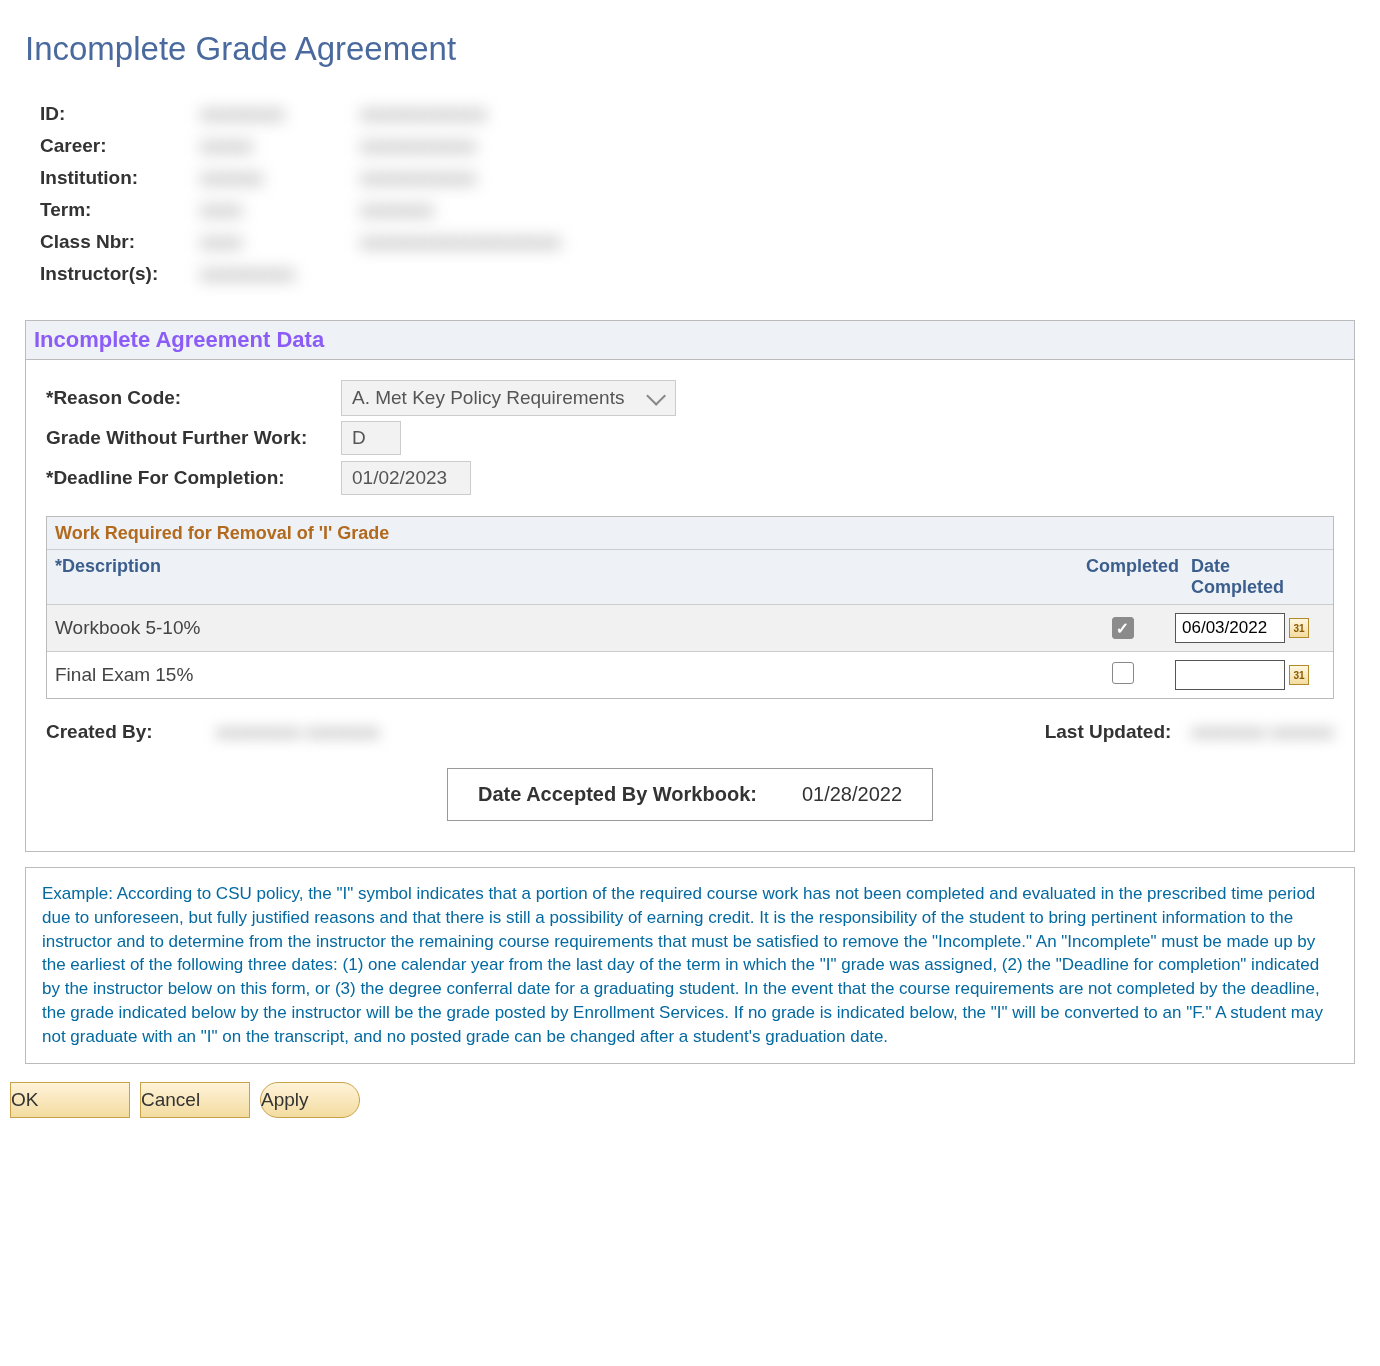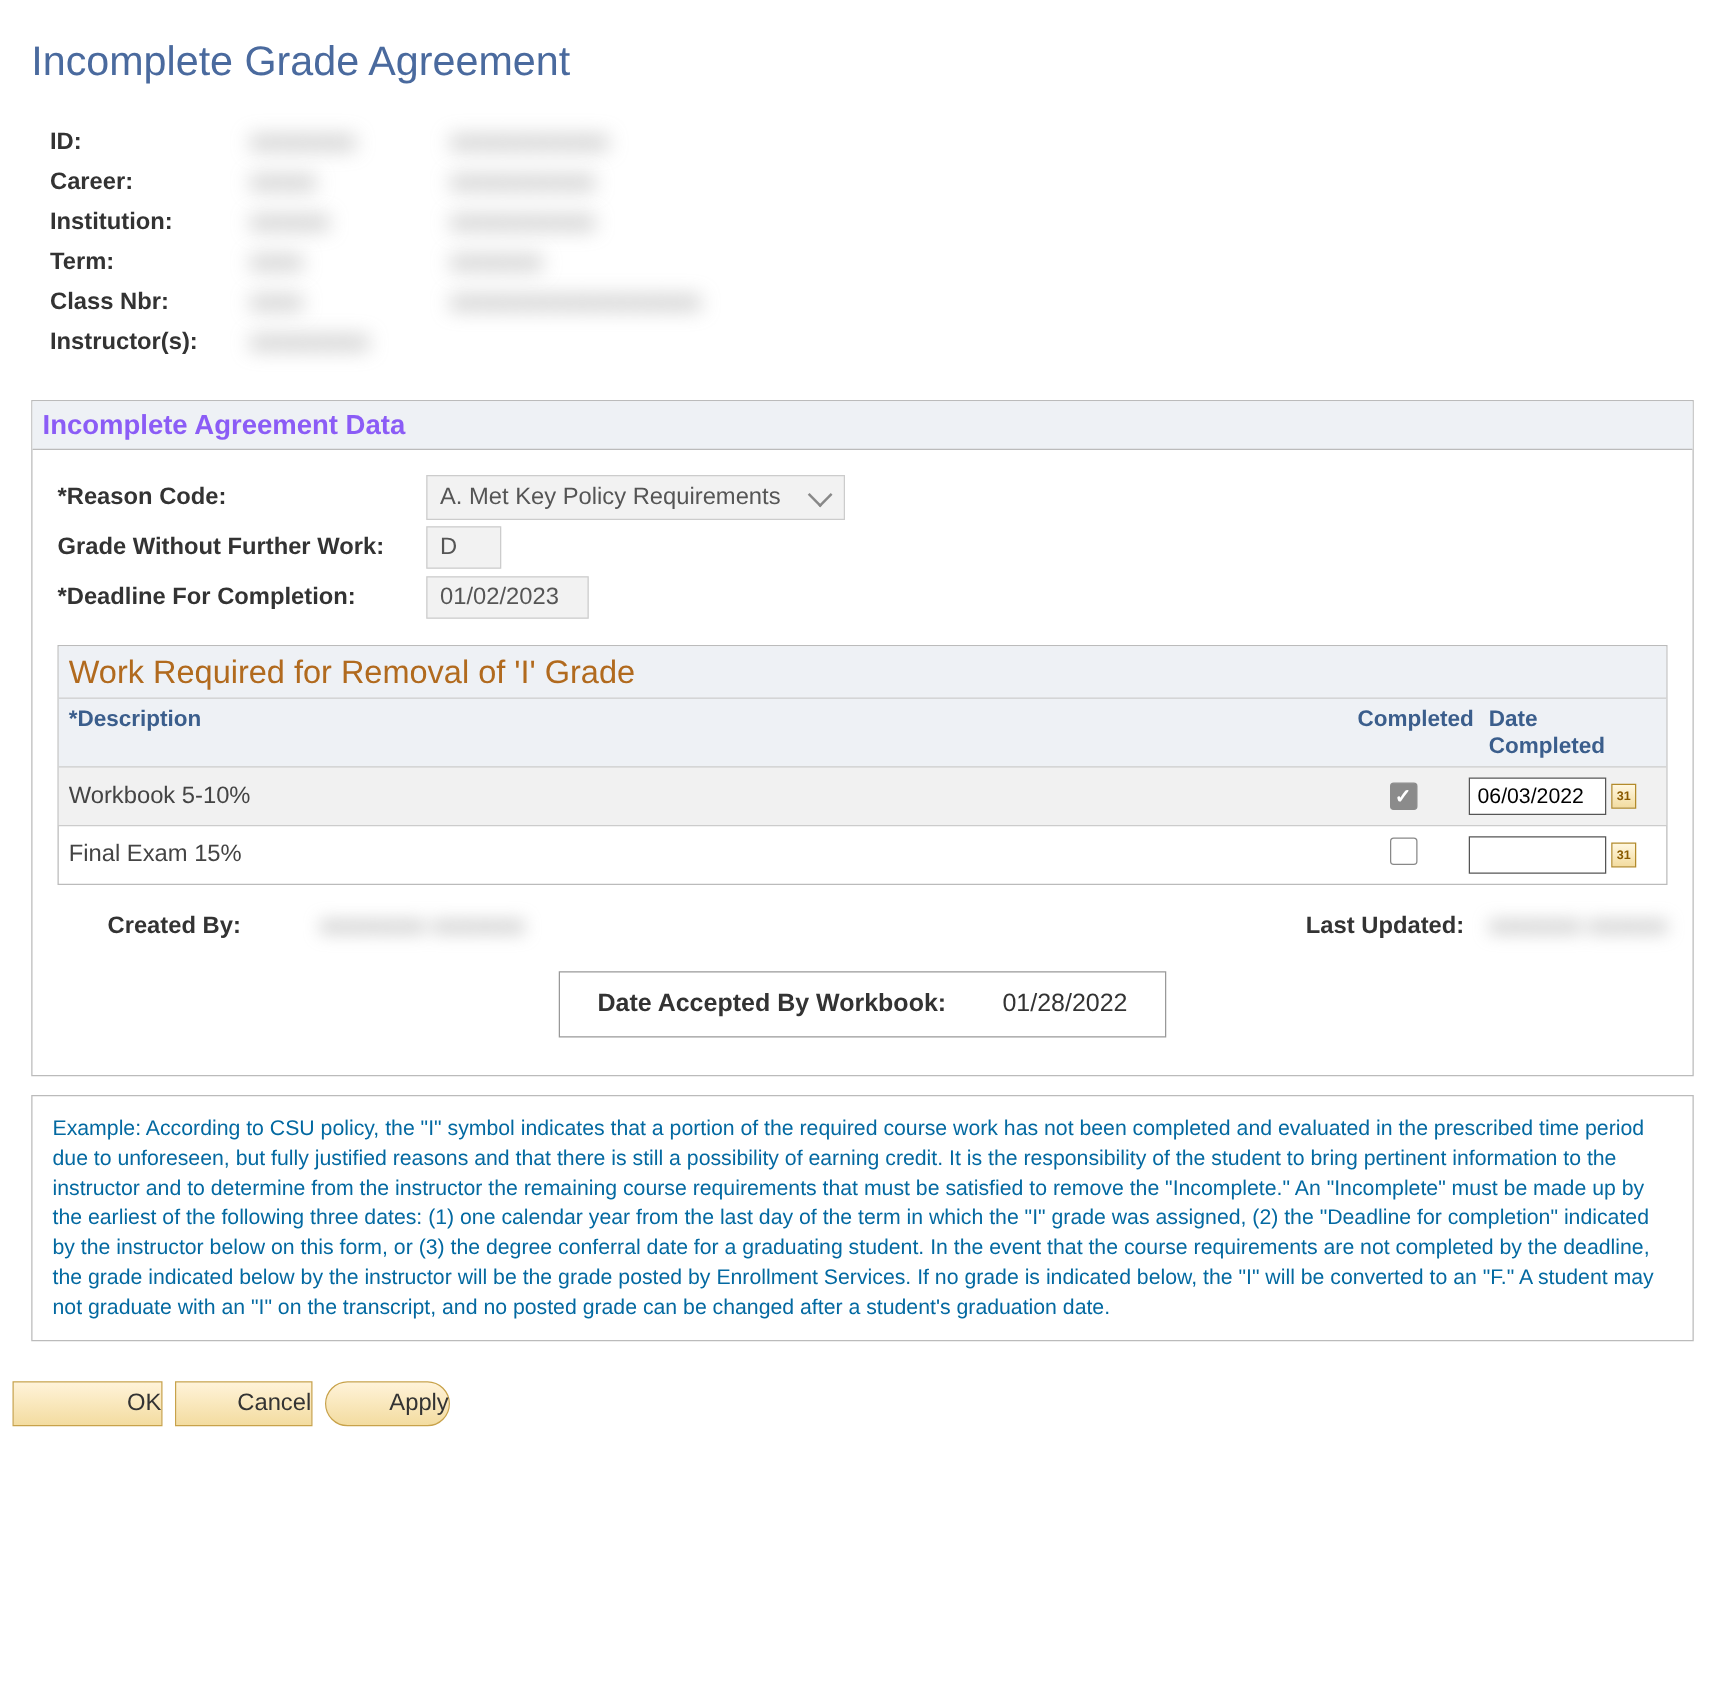--- a/index.html
+++ b/index.html
@@ -98,22 +98,22 @@
   .sub-table {
     border: 1px solid #bbb;
     margin-top: 18px;
   }
   .sub-header {
     background: #eef1f5;
     padding: 5px 8px;
   }
   .sub-title {
     color: #b16a1e;
-    font-weight: normal;
-    font-size: 26px;
+    font-weight: bold;
+    font-size: 18px;
   }
   .table-headrow {
     display: flex;
     background: #eef1f5;
     border-top: 1px solid #ccc;
   }
   .th {
     color: #3b5e8c;
     font-weight: bold;
     padding: 6px 8px;
@@ -162,21 +162,20 @@
     align-items: center;
     justify-content: center;
     font-size: 10px;
     color: #8a5a00;
     font-weight: bold;
   }
   .meta-row {
     display: flex;
     align-items: flex-end;
     margin-top: 22px;
-    margin-left: 40px;
   }
   .meta-label { font-weight: bold; width: 170px; }
   .blurred {
     filter: blur(7px); color: #999; font-weight: bold;
   }
   .meta-right {
     margin-left: auto;
     display: flex;
     align-items: center;
     gap: 20px;
@@ -207,22 +206,21 @@
     margin-left: -15px;
   }
   .btn {
     background: linear-gradient(#fff3d9,#f3dca0);
     border: 1px solid #c8a24a;
     padding: 6px 0;
     font-size: 19px;
     color: #333;
     cursor: pointer;
     width: 120px;
-    text-align: right;
-    margin-top: 14px;
+    text-align: left;
   }
   .btn.small { width: 110px; }
   .btn.apply { width: 100px; border-radius: 18px; }
   .center { text-align: center; }
 </style>
 </head>
 <body>
 
 <h1 class="page-title">Incomplete Grade Agreement</h1>
 

